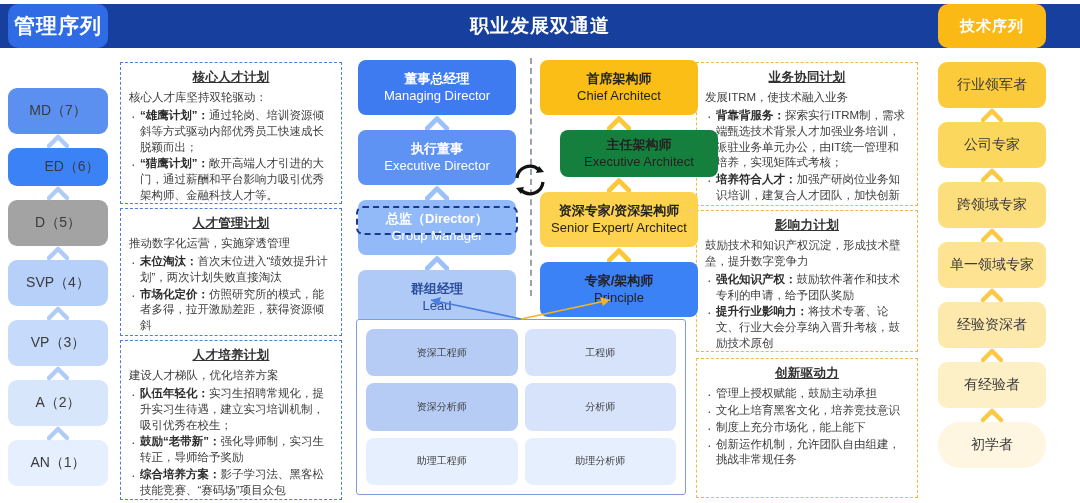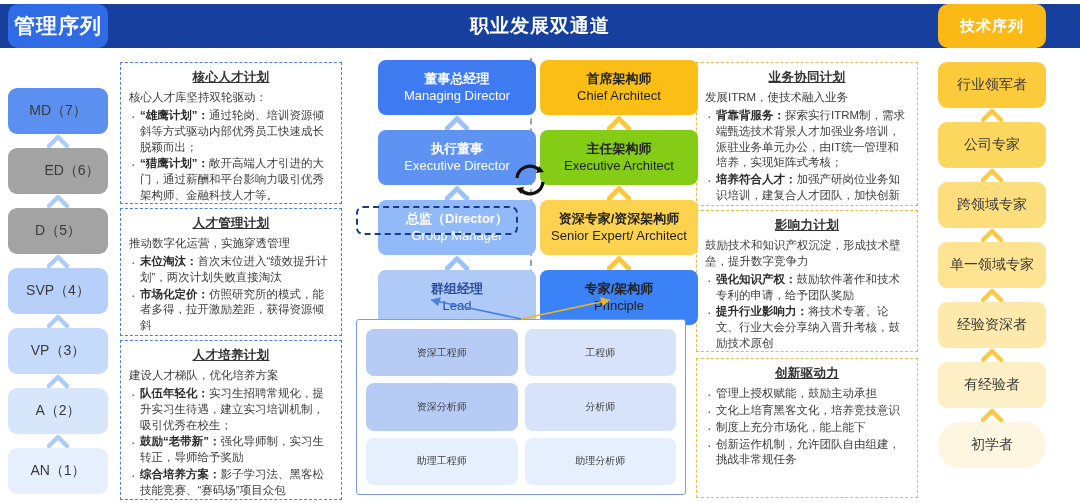--- a/index.html
+++ b/index.html
@@ -69,21 +69,21 @@
   .panel-li:before {
     content: "·"; position: absolute; left: 2px; top: -1px;
     font-size: 14px; color:#555; line-height: 1.38;
   }
   .panel-li b { font-weight: bold; color:#2b2b2b; }
   .divider {
     position:absolute; left: 530px; top: 58px; width: 0; height: 238px;
     border-left: 2px dashed #9aa3ad;
   }
   .track-col { position:absolute; width: 158px; }
-  #track-mgmt { left: 378px; top: 60px; }
+  #track-mgmt { left: 358px; top: 60px; }
   #track-tech { left: 540px; top: 60px; }
 
   .trk-box {
     width: 158px; border-radius: 8px; position: relative;
     display:flex; flex-direction:column; align-items:center; justify-content:center;
     text-align:center;
   }
   .trk-cn { font-size: 13px; font-weight: bold; line-height: 1.25; }
   .trk-en { font-size: 13px; line-height: 1.25; }
   .trk-chev { width:158px; height: 15px; display:flex; align-items:center; justify-content:center; }
@@ -121,21 +121,21 @@
   <div class="tab-left">管理序列</div>
   <div class="tab-right">技术序列</div>
 
   <div class="ladder" id="ladder-left">
       <div class="ladder-item" style="height:46px;background:#5B8FF0;">MD（7）</div>
       <div class="chev">
         <svg width="22" height="16" viewBox="0 0 22 12">
           <path d="M2 11 L11 2 L20 11" fill="none" stroke="#AFCBF7" stroke-width="4.5" stroke-linecap="round" stroke-linejoin="round"></path>
         </svg>
       </div>
-      <div class="ladder-item" style="height:46px;background:#a3a3a3;padding-left:28px;">ED（6）</div>
+      <div class="ladder-item" style="height:38px;background:#3b82f6;padding-left:28px;">ED（6）</div>
       <div class="chev">
         <svg width="22" height="16" viewBox="0 0 22 12">
           <path d="M2 11 L11 2 L20 11" fill="none" stroke="#AFCBF7" stroke-width="4.5" stroke-linecap="round" stroke-linejoin="round"></path>
         </svg>
       </div>
       <div class="ladder-item" style="height:46px;background:#a3a3a3;">D（5）</div>
       <div class="chev">
         <svg width="22" height="16" viewBox="0 0 22 12">
           <path d="M2 11 L11 2 L20 11" fill="none" stroke="#AFCBF7" stroke-width="4.5" stroke-linecap="round" stroke-linejoin="round"></path>
         </svg>
@@ -295,21 +295,21 @@
   <div class="track-col" id="track-tech">
       <div class="trk-box" style="height:55px;background:#FBBE17;color:#222222;">
         <div class="trk-cn">首席架构师</div>
         <div class="trk-en">Chief Architect</div>
       </div>
       <div class="trk-chev">
         <svg width="24" height="22" viewBox="0 0 22 12">
           <path d="M2 11 L11 2 L20 11" fill="none" stroke="#FBC83A" stroke-width="4.5" stroke-linecap="round" stroke-linejoin="round"></path>
         </svg>
       </div>
-      <div class="trk-box" style="height:55px;background:#84cc16;color:#222222;">
+      <div class="trk-box" style="height:47px;background:#15803d;color:#222222;margin-left:20px;">
         <div class="trk-cn">主任架构师</div>
         <div class="trk-en">Executive Architect</div>
       </div>
       <div class="trk-chev">
         <svg width="24" height="22" viewBox="0 0 22 12">
           <path d="M2 11 L11 2 L20 11" fill="none" stroke="#FBC83A" stroke-width="4.5" stroke-linecap="round" stroke-linejoin="round"></path>
         </svg>
       </div>
       <div class="trk-box" style="height:55px;background:#FDD24F;color:#222222;">
         <div class="trk-cn">资深专家/资深架构师</div>

